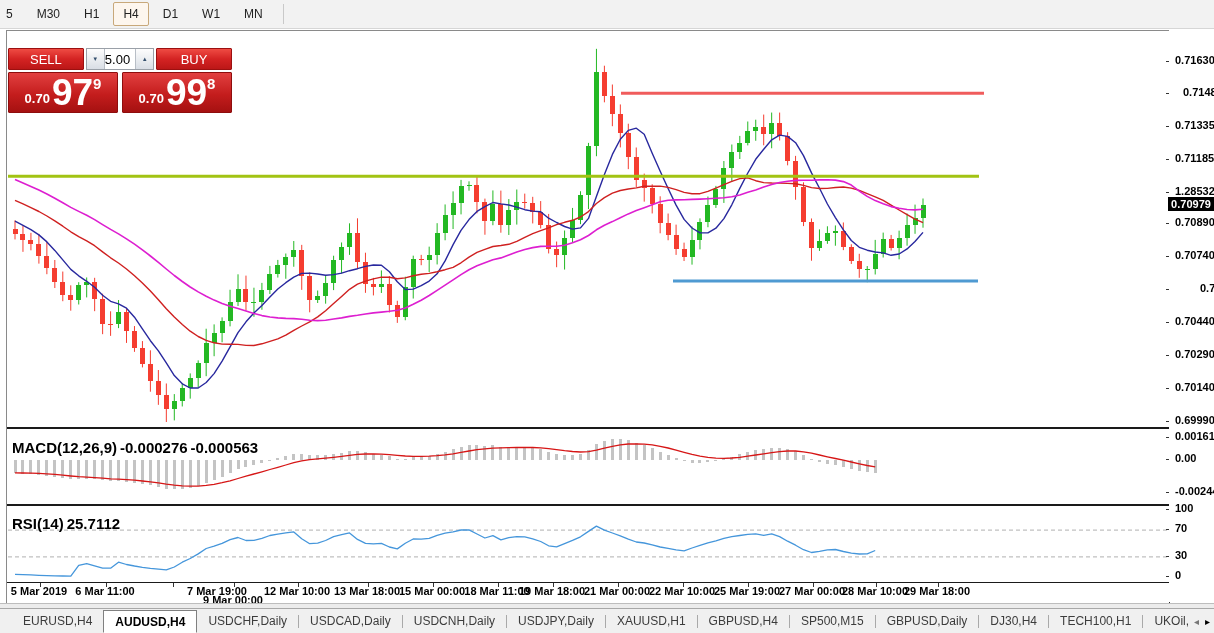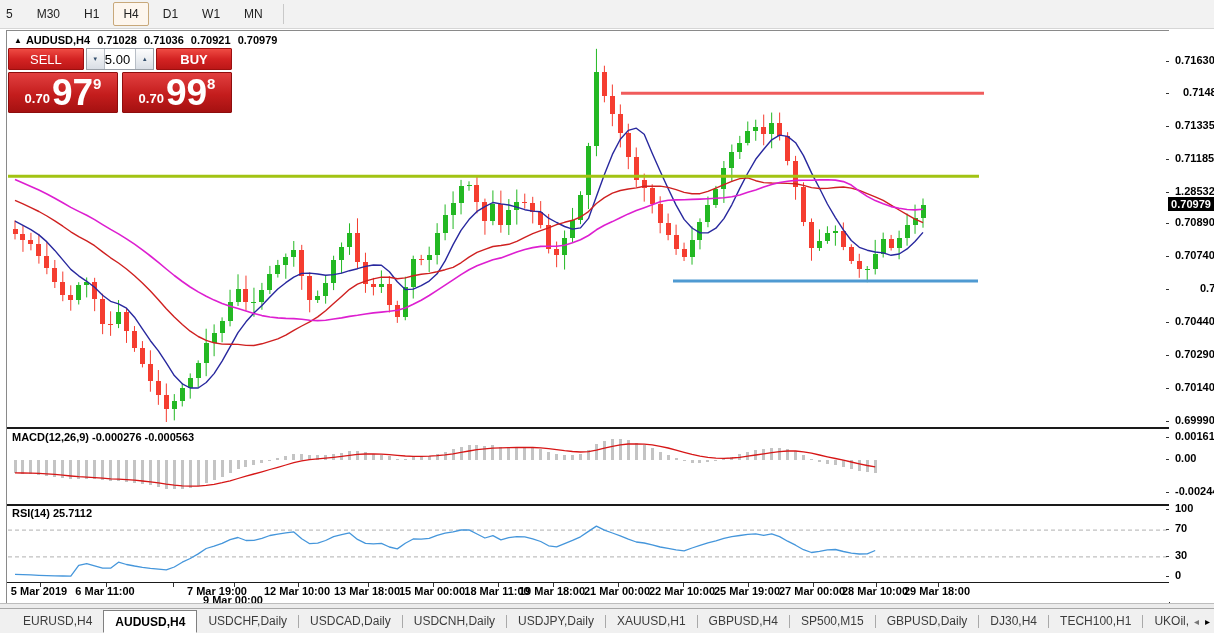--- a/index.html
+++ b/index.html
@@ -16,39 +16,39 @@
   .chart-frame svg{position:absolute;left:0;top:0;}
 
   .sym-header{position:absolute;left:14px;top:34px;font-size:11px;font-weight:700;color:#000;letter-spacing:0px;}
   .sym-header .tri{font-size:8px;position:relative;top:-1px;margin-right:4px;}
   .sym-header span{margin-right:4px;}
 
   
   .trade-panel{position:absolute;left:8px;top:48px;width:224px;}
   .tp-row1{display:flex;height:22px;}
   .tp-btn{background:linear-gradient(180deg,#ef4b43 0%,#d42323 50%,#bb1717 100%);border:1px solid #9c1010;color:#fff;font-size:13px;font-weight:400;display:flex;align-items:center;justify-content:center;border-radius:1px;}
-  .tp-sell{width:74px;} .tp-buy{width:74px;font-weight:bold;}
+  .tp-sell{width:74px;} .tp-buy{width:74px;}
   .tp-vol{flex:1;display:flex;margin:0 2px;border:1px solid #9aa0a8;background:#fde047;}
   .tp-spin{width:17px;background:linear-gradient(#fdfdfd,#d9dee5);color:#35506e;font-size:7px;display:flex;align-items:center;justify-content:center;border-right:1px solid #b8bec6;}
   .tp-spin.up{border-right:none;border-left:1px solid #b8bec6;}
   .tp-vol-val{flex:1;font-size:13px;color:#000;display:flex;align-items:center;justify-content:flex-end;padding-right:5px;background:#fff;}
   .tp-row2{display:flex;margin-top:2px;height:41px;}
   .tp-price{flex:1;background:linear-gradient(180deg,#e24040 0%,#c41d1d 55%,#a51111 100%);border:1px solid #8e0d0d;color:#fff;display:flex;align-items:center;justify-content:center;border-radius:1px;}
   .tp-price + .tp-price{margin-left:4px;}
   .tp-small{font-size:13px;font-weight:700;margin-right:2px;position:relative;top:6px;}
   .tp-big{font-size:37px;font-weight:700;line-height:37px;}
   .tp-sup{font-size:15px;font-weight:700;position:relative;top:-9px;}
 
   
   .axis-col{position:absolute;left:1169px;top:30px;width:45px;height:572px;background:#fff;}
   .axis-label{position:absolute;font-size:11px;font-weight:700;color:#000;white-space:nowrap;}
   .axis-dash{position:absolute;left:-3px;width:3px;height:1px;background:#333;}
   .price-tag{position:absolute;left:-1px;width:46px;height:14px;background:#000;color:#fff;font-size:11px;font-weight:700;display:flex;align-items:center;justify-content:center;}
 
-  .ind-title{position:absolute;font-size:11px;font-weight:600;color:#000;white-space:nowrap;}
+  .ind-title{position:absolute;font-size:15px;font-weight:600;color:#000;white-space:nowrap;margin-top:8px;}
   .ind-title span{margin-right:3px;}
 
   .time-labels{position:absolute;left:6px;top:585px;width:1162px;height:16px;}
   .time-label{position:absolute;top:0;width:84px;text-align:center;font-size:11px;font-weight:700;color:#000;white-space:nowrap;}
 
   .splitter{position:absolute;left:0;top:603px;width:1214px;height:5px;background:#ececec;border-top:1px solid #bdbdbd;}
 
   
   .tab-bar{position:absolute;left:0;top:608px;width:1214px;height:25px;background:#f0f0f0;border-top:1px solid #a8a8a8;display:flex;align-items:stretch;padding-left:12px;box-sizing:border-box;}
   .tab{font-size:12px;color:#3c3c3c;display:flex;align-items:center;padding:0 11px;white-space:nowrap;cursor:default;}
@@ -441,27 +441,20 @@
         <rect x="546" y="552" width="1" height="4" fill="#333"></rect>
         <rect x="611" y="552" width="1" height="4" fill="#333"></rect>
         <rect x="676" y="552" width="1" height="4" fill="#333"></rect>
         <rect x="741" y="552" width="1" height="4" fill="#333"></rect>
         <rect x="806" y="552" width="1" height="4" fill="#333"></rect>
         <rect x="869" y="552" width="1" height="4" fill="#333"></rect>
         <rect x="931" y="552" width="1" height="4" fill="#333"></rect>
       </svg>
   </div>
 
-  <div class="sym-header">
-    <span class="tri">▲</span><span>AUDUSD,H4</span>
-    <span>0.71028</span>
-    <span>0.71036</span>
-    <span>0.70921</span>
-    <span>0.70979</span>
-  </div>
 
   <div class="trade-panel">
     <div class="tp-row1">
       <div class="tp-btn tp-sell">SELL</div>
       <div class="tp-vol">
         <div class="tp-spin">▾</div>
         <div class="tp-vol-val">5.00</div>
         <div class="tp-spin up">▴</div>
       </div>
       <div class="tp-btn tp-buy">BUY</div>

